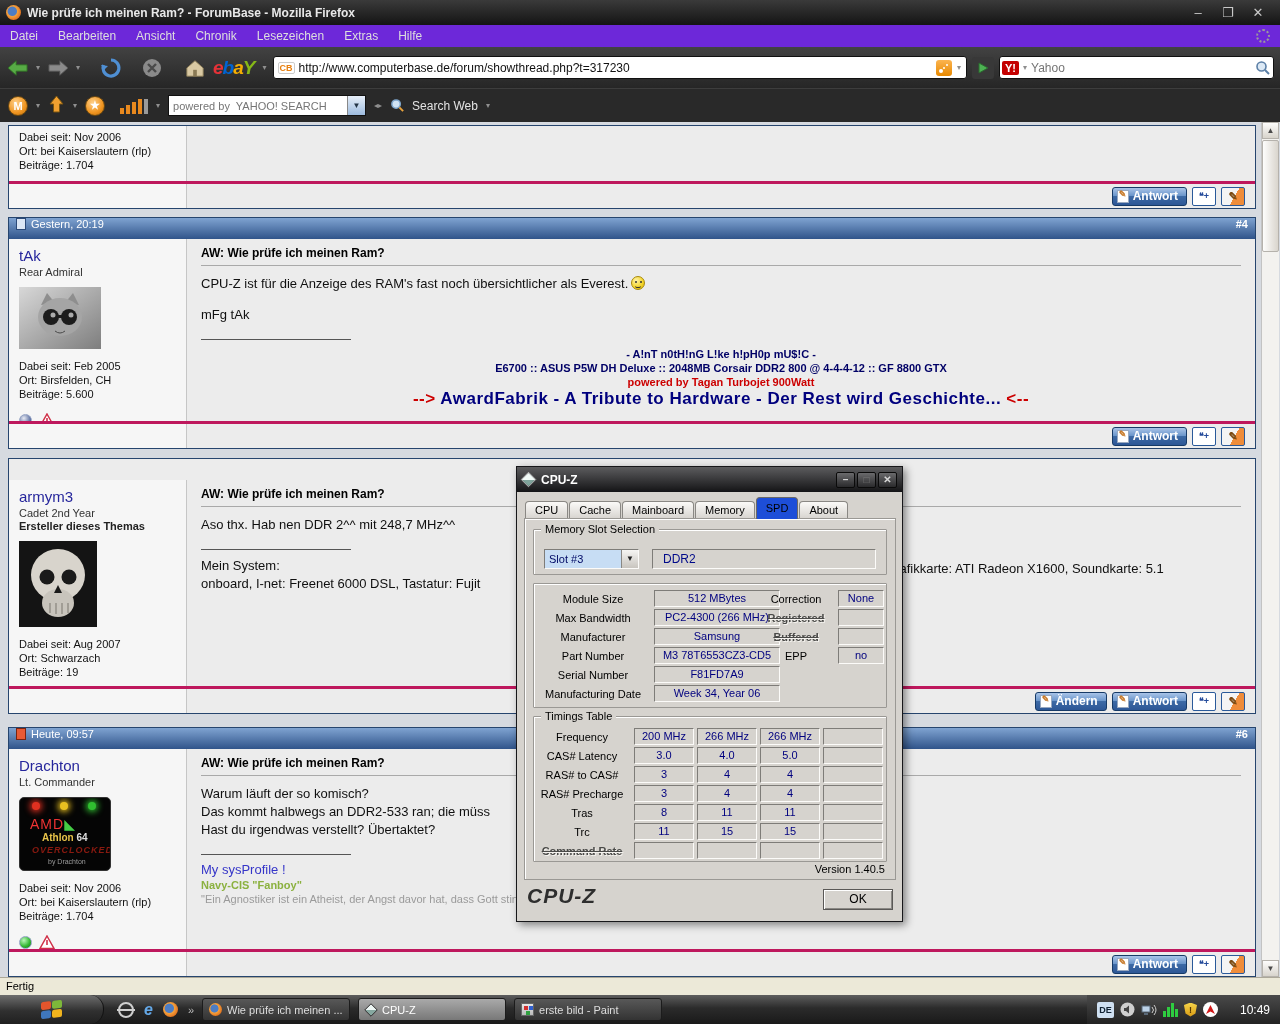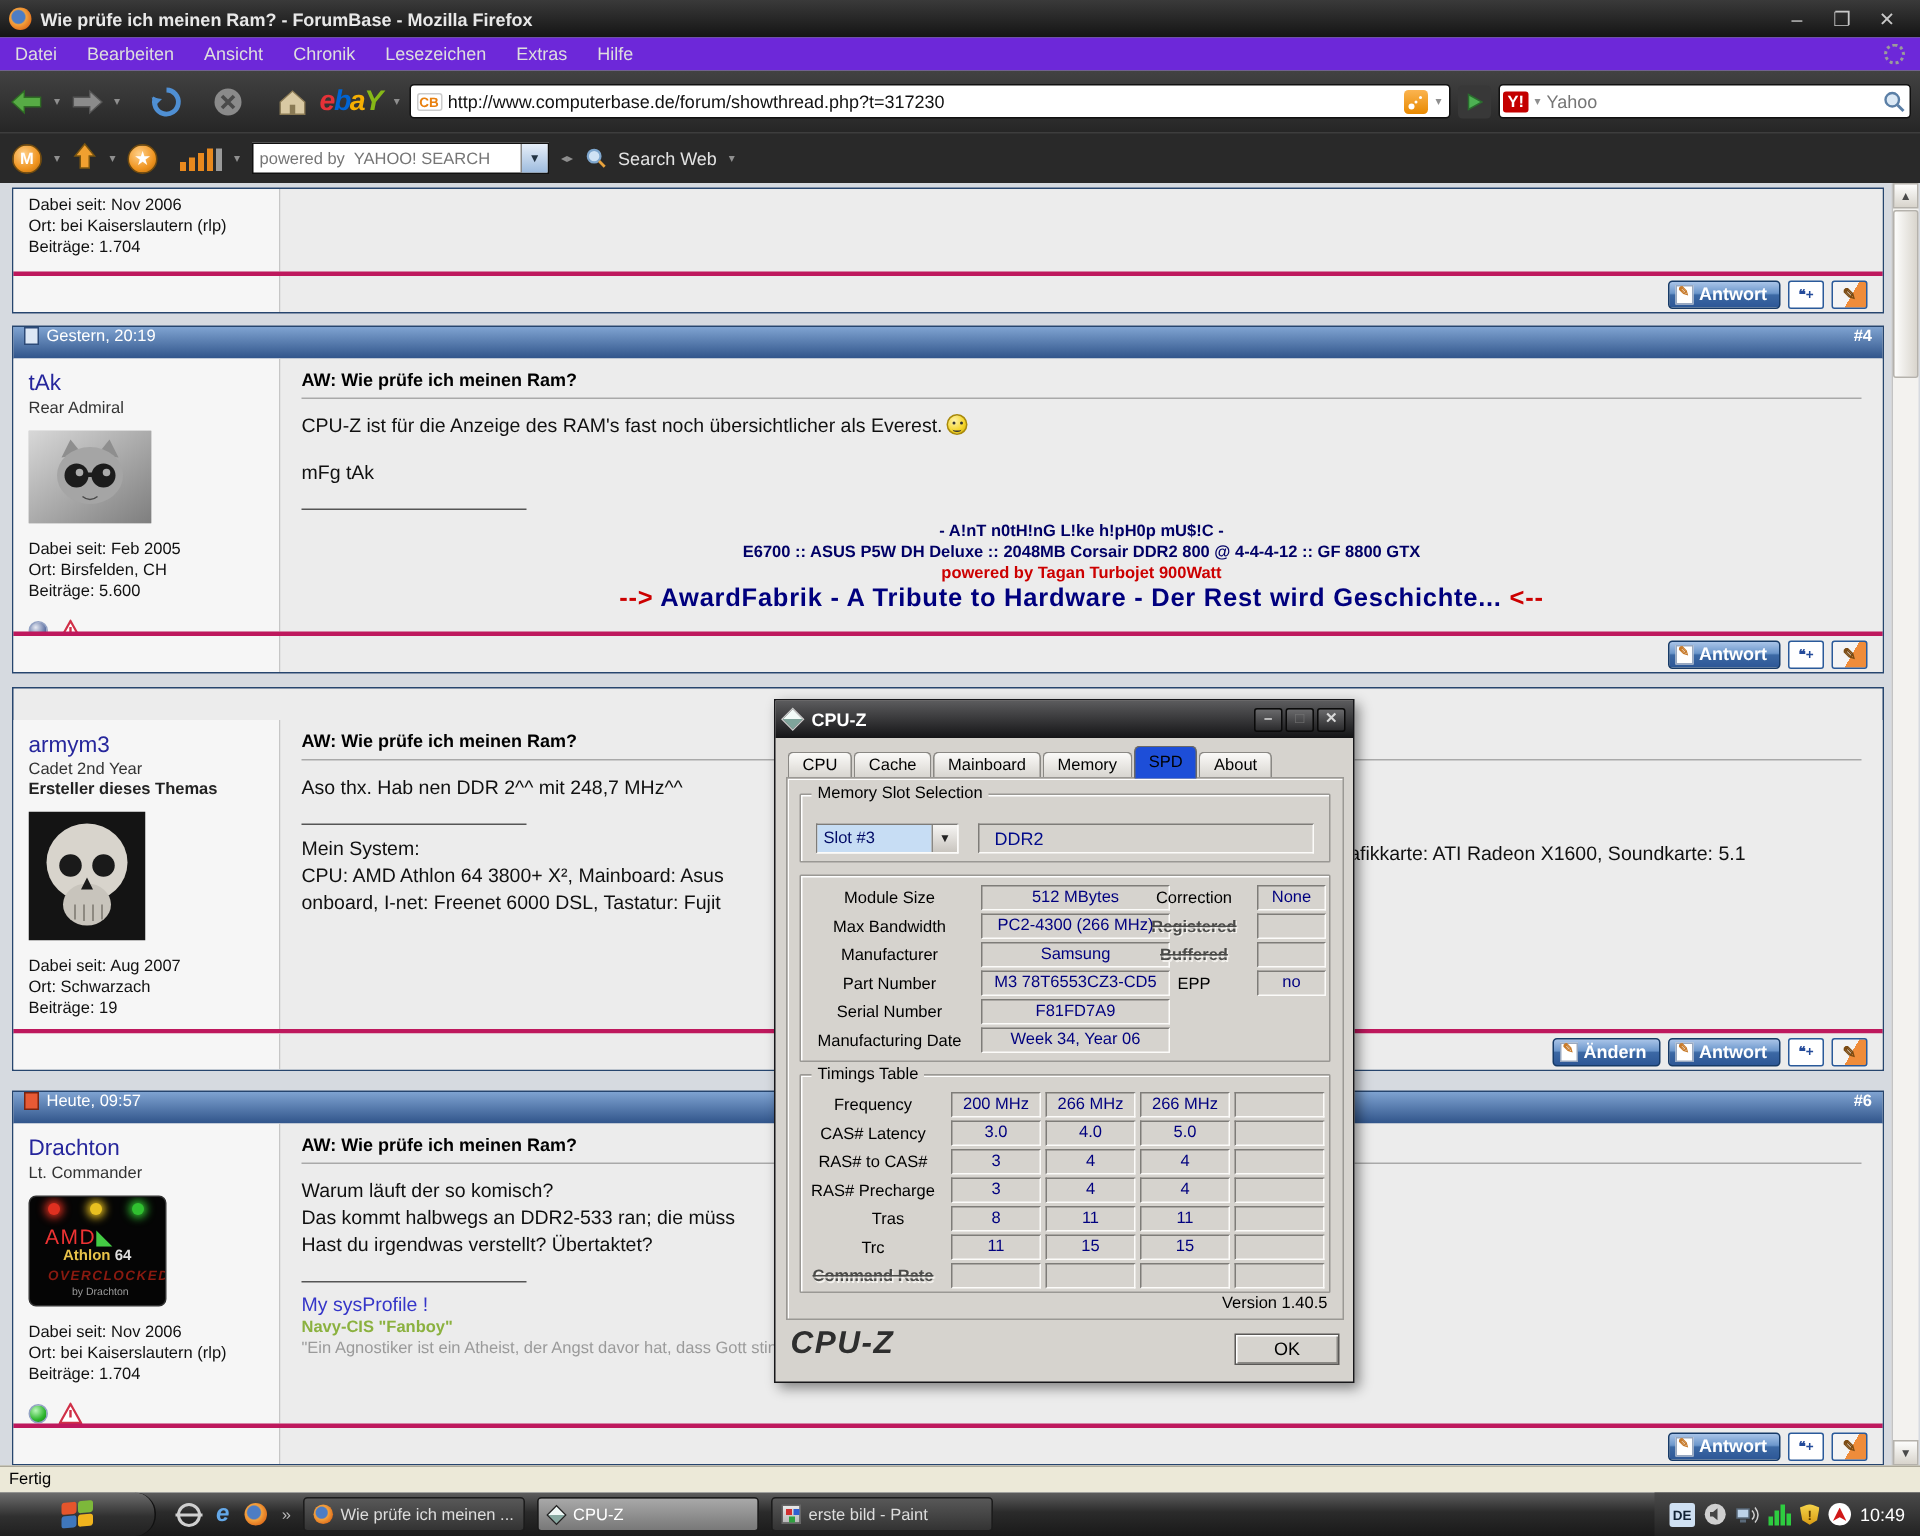--- a/index.html
+++ b/index.html
@@ -113,21 +113,21 @@
   .chev{color:#bbb;font-size:11px}
   .task{width:148px;height:23px;margin-left:8px;background:linear-gradient(#585858,#333);border:1px solid #1c1c1c;border-radius:3px;
     color:#ddd;font-size:11px;display:flex;align-items:center;gap:5px;padding:0 6px;white-space:nowrap;overflow:hidden}
   .task.active{background:linear-gradient(#a9a9a9,#787878);color:#fff}
   .task .ticon{flex:none}
   .diamond{width:12px;height:12px;background:linear-gradient(135deg,#eef7f5 50%,#86a8a0 50%);transform:rotate(45deg) scale(.8);border:1px solid #222}
   .painticon{width:13px;height:13px;background:linear-gradient(#e8e8e8,#b9b9b9);border:1px solid #666;position:relative}
   .painticon::after{content:"";position:absolute;left:2px;top:2px;width:4px;height:4px;background:#d03030;box-shadow:5px 0 0 #3060d0,2px 5px 0 #30a040}
   .tray{margin-left:auto;height:29px;display:flex;align-items:center;gap:6px;padding:0 10px;background:linear-gradient(#4a4a4a,#222)}
   .lang{width:17px;height:16px;background:#cfe0f2;color:#123;font-size:9px;font-weight:bold;display:flex;align-items:center;justify-content:center;border-radius:2px}
-  .clock{color:#fff;font-size:12px;margin-left:0}
+  .clock{color:#fff;font-size:12px;margin-left:16px}
   .eq{display:flex;align-items:flex-end;gap:1px;height:14px}
   .eq span{width:3px;background:#2ecc40}
   .shield{width:13px;height:14px;background:linear-gradient(#f5d34a,#d89a12);clip-path:polygon(50% 0,100% 18%,88% 78%,50% 100%,12% 78%,0 18%);
     display:flex;align-items:center;justify-content:center;color:#5a3a00;font-size:9px;font-weight:bold}
   .avira{width:15px;height:15px;border-radius:50%;background:#fff;display:flex;align-items:center;justify-content:center}
   .avira::after{content:"";width:9px;height:9px;background:#d01818;clip-path:polygon(50% 0,100% 100%,50% 72%,0 100%)}
 
   
   #cpuz{position:absolute;left:516px;top:466px;width:387px;height:456px;background:#d6d3ce;border:1px solid #17171a;box-shadow:3px 3px 8px rgba(0,0,0,.45)}
   .cz-title{height:25px;background:linear-gradient(#5c5c5e,#141416);display:flex;align-items:center;color:#fff;font-weight:bold;font-size:12px;padding:0 5px;gap:6px}
@@ -400,21 +400,20 @@
               <path d="M8 1 L15 13.5 H1 Z" fill="#fff" stroke="#d03048" stroke-width="1.5"></path>
               <line x1="8" y1="5" x2="8" y2="10" stroke="#d03048" stroke-width="1.6"></line>
             </svg>
         </div>
       </div>
       <div class="col-msg">
         <div class="msg-title">AW: Wie prüfe ich meinen Ram?</div>
         <div class="msg-line">Aso thx. Hab nen DDR 2^^ mit 248,7 MHz^^</div>
         <div class="divider"></div>
         <div class="msg-line">Mein System:</div>
-        <div class="msg-line">CPU: AMD Athlon 64 3800+ X², Mainboard: Asus</div>
         <div class="msg-line">onboard, I-net: Freenet 6000 DSL, Tastatur: Fujit</div>
         <span class="p5r" style="left:698px;top:81px">Grafikkarte: ATI Radeon X1600, Soundkarte: 5.1</span>
         <span class="p5r" style="left:698px;top:99px">)</span>
       </div>
     </div>
     <div class="post-footer">
       <div class="pf-left"></div>
       <div class="pf-right">
         <span class="btn">
             <span class="bicon"></span>
@@ -570,21 +569,21 @@
       <span class="czfield" style="left:163px;top:49px;width:60px">4</span>
       <span class="czfield" style="left:226px;top:49px;width:60px">4</span>
       <span class="czfield" style="left:289px;top:49px;width:60px"></span>
 
       <span class="czlabel" style="left:2px;top:69px;width:92px">RAS# Precharge</span>
       <span class="czfield" style="left:100px;top:68px;width:60px">3</span>
       <span class="czfield" style="left:163px;top:68px;width:60px">4</span>
       <span class="czfield" style="left:226px;top:68px;width:60px">4</span>
       <span class="czfield" style="left:289px;top:68px;width:60px"></span>
 
-      <span class="czlabel" style="left:12px;top:88px;width:92px">Tras</span>
+      <span class="czlabel" style="left:2px;top:88px;width:92px">Tras</span>
       <span class="czfield" style="left:100px;top:87px;width:60px">8</span>
       <span class="czfield" style="left:163px;top:87px;width:60px">11</span>
       <span class="czfield" style="left:226px;top:87px;width:60px">11</span>
       <span class="czfield" style="left:289px;top:87px;width:60px"></span>
 
       <span class="czlabel" style="left:2px;top:107px;width:92px">Trc</span>
       <span class="czfield" style="left:100px;top:106px;width:60px">11</span>
       <span class="czfield" style="left:163px;top:106px;width:60px">15</span>
       <span class="czfield" style="left:226px;top:106px;width:60px">15</span>
       <span class="czfield" style="left:289px;top:106px;width:60px"></span>

